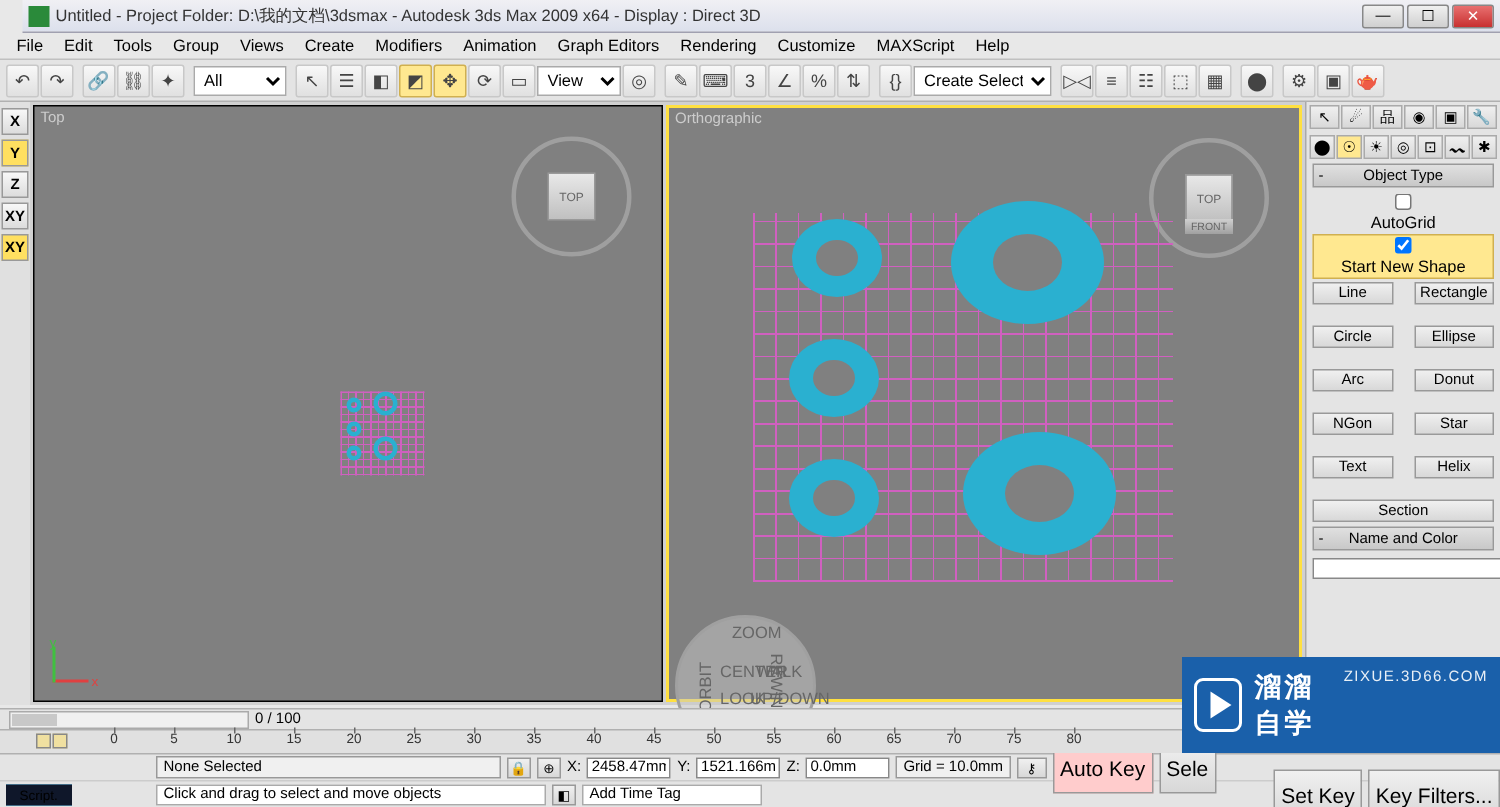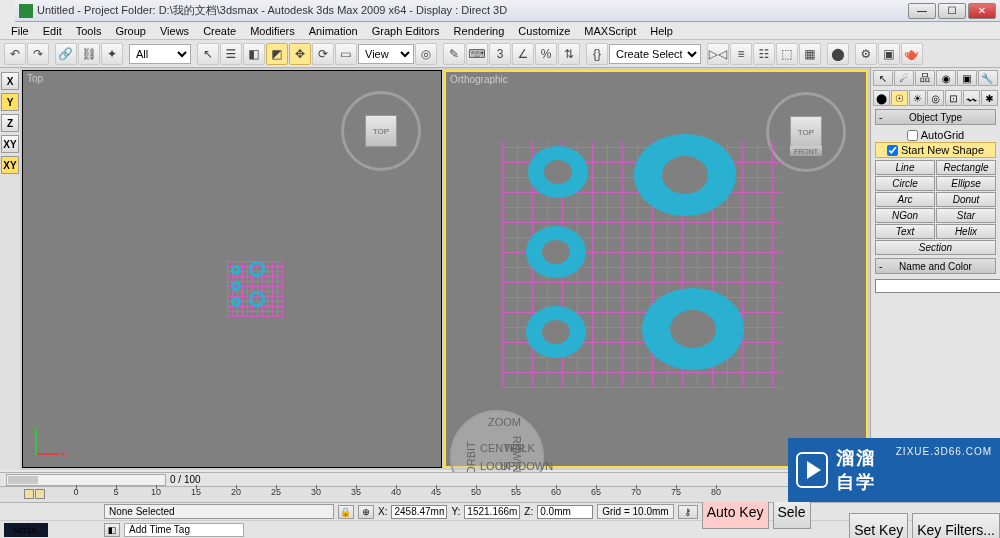--- a/index.html
+++ b/index.html
@@ -64,24 +64,24 @@
 
 
 .cmd-panel { width: 130px; background: #e4e4e4; border-left: 1px solid #aaa; display: flex; flex-direction: column; }
 .cmd-tabs { height: 20px; display: flex; padding: 2px; gap: 1px; }
 .cmd-tab { flex: 1; height: 16px; border: 1px solid #aaa; background: linear-gradient(#f0f0f0,#d8d8d8); display: flex; align-items: center; justify-content: center; font-size: 10px; }
 .cmd-tabs2 { height: 20px; display: flex; padding: 2px; gap: 1px; }
 .cmd-sel { height: 18px; margin: 2px; border: 1px solid #888; background: #fff; }
 .rollout-hdr { height: 16px; background: linear-gradient(#e0e0e0,#c8c8c8); border: 1px solid #999; margin: 1px 4px; text-align: center; font-size: 10px; display:flex; align-items:center; justify-content:center; position:relative; }
 .rollout-hdr::before { content:'-'; position:absolute; left:3px; }
 .rollout-body { padding: 2px 4px; }
-.chk-row { display: flex; align-items: center; font-size: 10px; padding: 1px 0; justify-content: center; gap:3px;}
+.chk-row { display: flex; align-items: center; font-size: 10px; padding: 1px 0; gap:3px;flex-direction:column;}
 .chk-row input { width: 11px; height: 11px; }
 .chk-row.on { background: #ffe890; border:1px solid #d0b050; }
-.btn-grid { display: grid; grid-template-columns: 1fr 1fr; gap: 1px; margin-top: 2px; font-style: italic; }
+.btn-grid { display: grid; grid-template-columns: 1fr 1fr; gap: 14px; margin-top: 2px; }
 .shape-btn { height: 15px; border: 1px solid #999; background: linear-gradient(#f0f0f0,#d8d8d8); font-size: 10px; display: flex; align-items: center; justify-content: center; }
 .shape-btn.wide { grid-column: 1 / 3; }
 .color-row { display: flex; gap: 2px; margin-top: 2px; }
 .color-row input { flex: 1; height: 14px; border: 1px solid #888; background: #fff; }
 
 
 .bottom { position: absolute; left: 0; right: 0; bottom: 0; background: #e4e4e4; }
 .vp-scroll { height: 14px; display: flex; align-items: center; padding: 0 6px; gap: 4px; border-top: 1px solid #b0b0b0; }
 .scroll-track { flex: 0 0 160px; height: 12px; background: #f0f0f0; border: 1px solid #aaa; position: relative; }
 .scroll-track .thumb { position: absolute; left: 1px; top: 1px; width: 30px; height: 8px; background: #c8c8c8; }
@@ -343,20 +343,21 @@
     <span class="coord-lbl">Z:</span>
       <input class="coord-in" value="0.0mm" style="">
     <div class="status-box">Grid = 10.0mm</div>
     <div class="nav-btn" style="width:20px">⚷</div>
     <div class="key-box auto">Auto Key</div>
     <div class="key-box">Sele</div>
   </div>
   <div class="status2">
     <div class="script-lbl">Script.</div>
     <div style="width:48px"></div>
+    <div class="prompt">Click and drag to select and move objects</div>
     <div class="nav-btn">◧</div>
     <div class="tt-box">Add Time Tag</div>
     <div style="flex:1"></div>
     <div class="key-box">Set Key</div>
     <div class="key-box">Key Filters...</div>
   </div>
 </div>
 
 <div class="watermark">
   <div class="play"></div>

